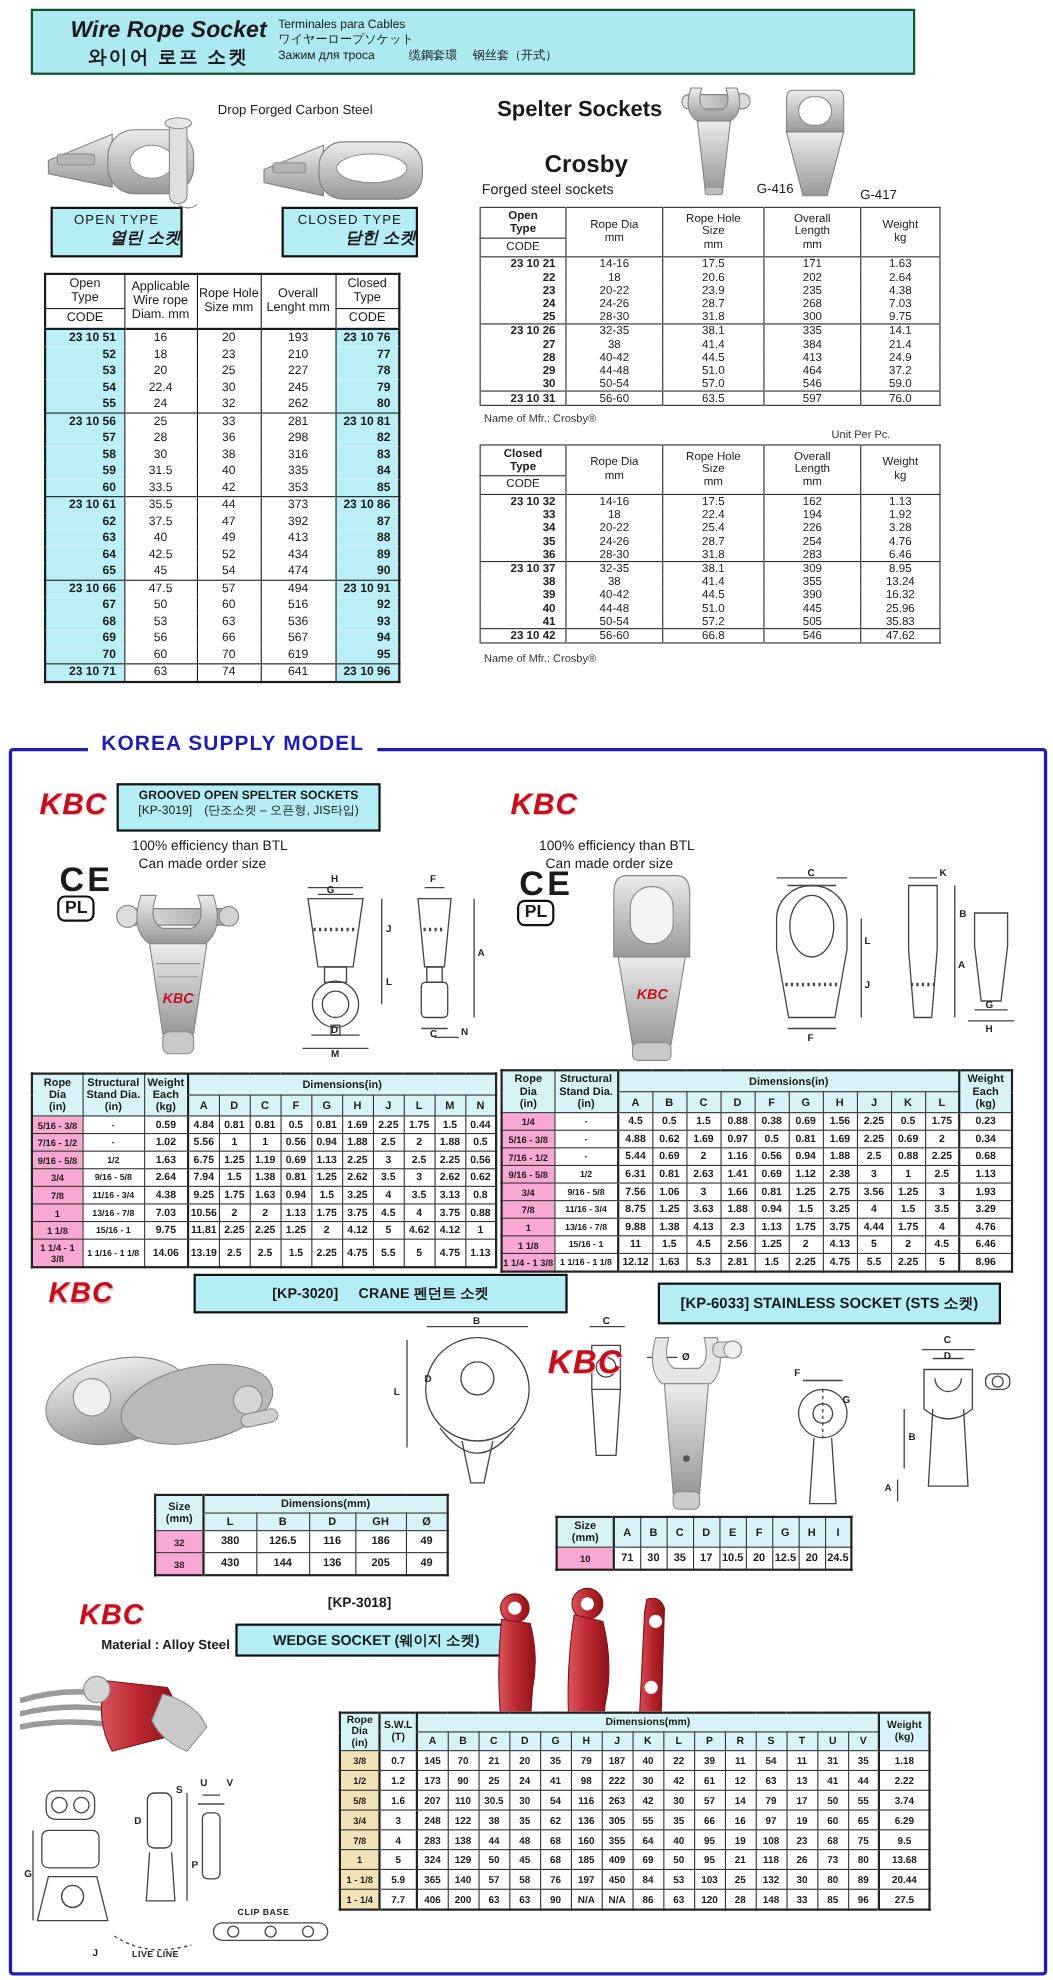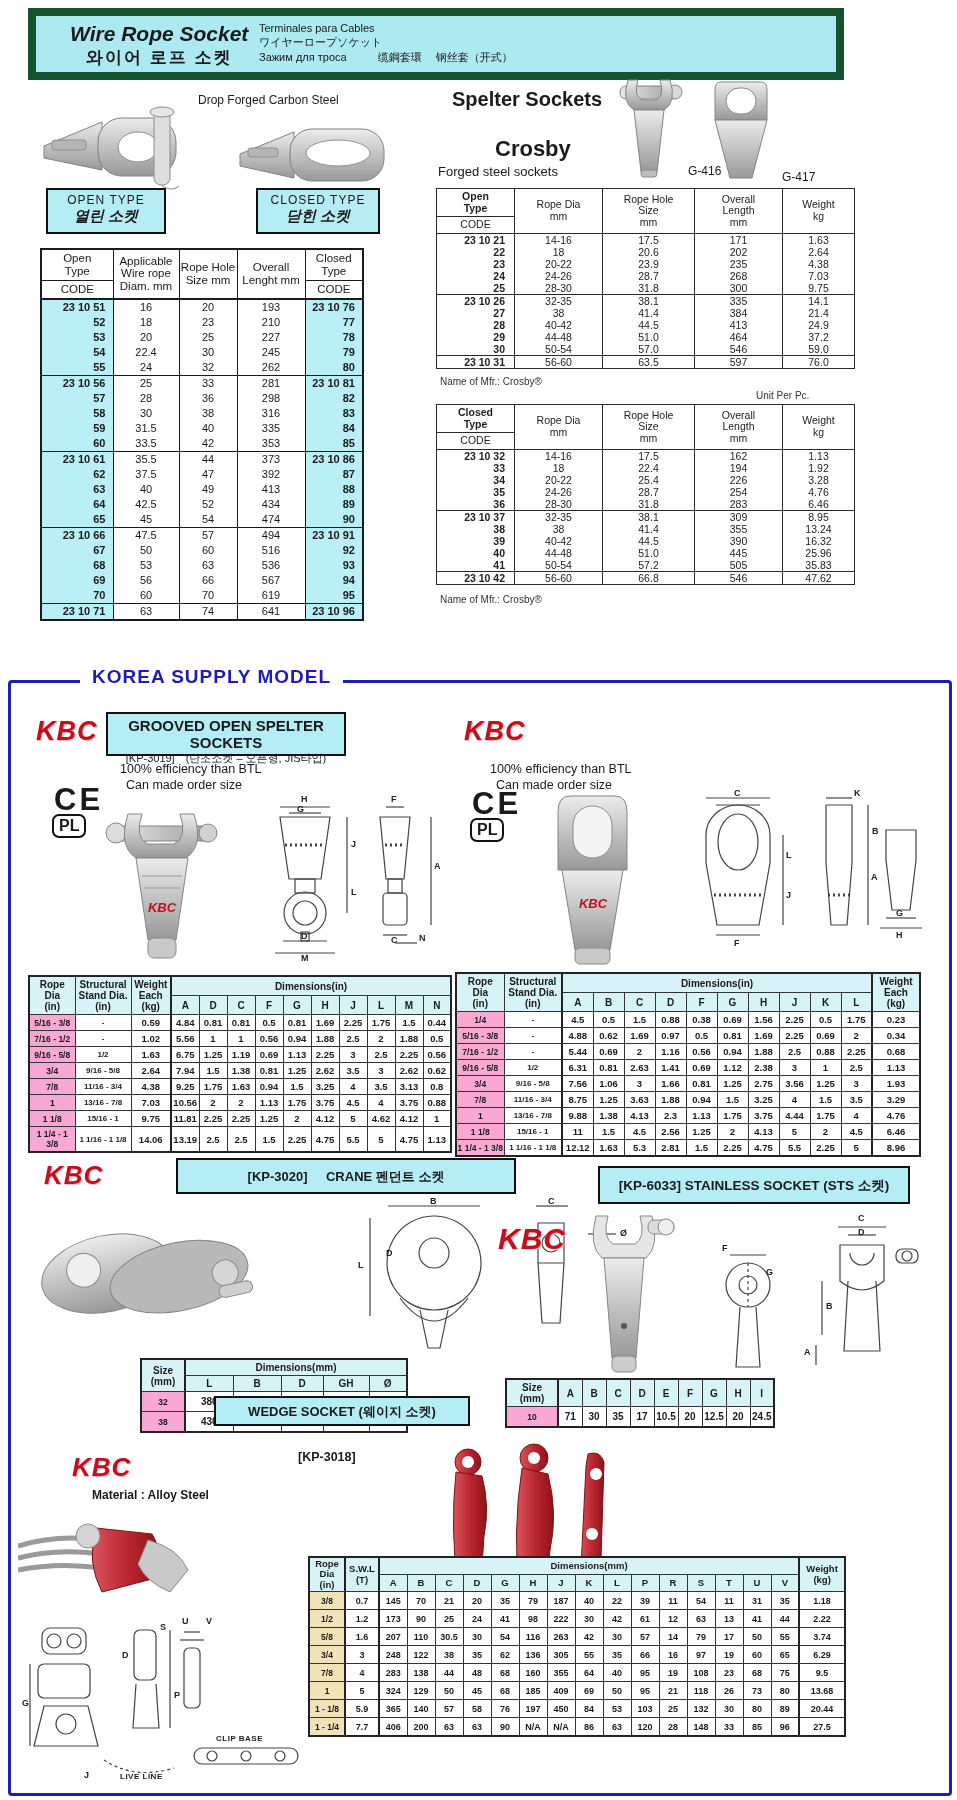--- a/index.html
+++ b/index.html
@@ -1,29 +1,29 @@
 <!DOCTYPE html>
 <html><head>
 <meta charset="utf-8">
 <style>
   html,body{margin:0;padding:0;background:#ffffff;}
   body{font-family:"Liberation Sans","DejaVu Sans",sans-serif;color:#1a1a1a;}
   #page{position:relative;width:957px;height:1800px;background:#fff;overflow:hidden;}
   .abs{position:absolute;}
 
   
-  .band{background:#ace9f1;border:8px solid #14532d;}
+  .band{background:#ace9f1;border:2px solid #14532d;}
   .title-en{font-size:21px;font-weight:bold;font-style:italic;line-height:1.15;}
   .title-ko{font-size:17px;font-weight:bold;letter-spacing:2px;}
   .subs{font-size:11px;line-height:1.3;}
 
   
   .cybox{background:#b5edf4;border:2.5px solid #111;text-align:center;box-sizing:border-box;}
   .cybox .l1{font-size:12px;letter-spacing:1px;padding-top:3px;}
-  .cybox .l2{font-size:15px;font-weight:bold;font-style:italic;}
+  .cybox .l2{font-size:15px;font-weight:bold;font-style:italic;text-align:right;}
 
   .big-title{font-size:20px;font-weight:bold;}
   .brand{font-size:22px;font-weight:bold;}
   .small-note{font-size:10px;color:#333;}
 
   
   .tb{border-collapse:collapse;background:#fff;}
   .tb th,.tb td{text-align:center;vertical-align:middle;white-space:pre-line;}
 
   .t-main{table-layout:fixed;border:2px solid #1b1b1b;font-size:11px;}
@@ -556,21 +556,21 @@
         </tbody>
       </table>
     </div>
   <div class="abs small-note" style="left:440px;top:594px;">Name of Mfr.:  Crosby®</div>
 
   <div class="abs kbox" style="left:8px;top:680px;width:938px;height:1110px;"></div>
   <div class="abs ktitle" style="left:80px;top:666px;">KOREA SUPPLY MODEL</div>
 
   <div class="abs kbc" style="left:36px;top:716px;font-size:27px;">KBC</div>
   <div class="abs cybox" style="left:106px;top:712px;width:240px;height:44px;">
-    <div style="font-size:15px;font-weight:bold;padding-top:3px;">GROOVED OPEN SPELTER SOCKETS</div>
+    <div style="font-size:11px;font-weight:bold;padding-top:3px;">GROOVED OPEN SPELTER SOCKETS</div>
     <div style="font-size:11px;">[KP-3019]　(단조소켓 – 오픈형, JIS타입)</div>
   </div>
   <div class="abs plain" style="left:120px;top:762px;">100% efficiency than BTL</div>
   <div class="abs plain" style="left:126px;top:778px;">Can made order size</div>
   <div class="abs ce" style="left:54px;top:782px;">CE</div>
   <div class="abs pl" style="left:52px;top:814px;">PL</div>
 
   <svg class="abs" style="left:92px;top:800px;" width="140" height="168" viewBox="0 0 140 168">
     <rect x="18" y="26" width="104" height="15" rx="7" fill="url(#metH)" stroke="#848484"></rect>
     <circle cx="24" cy="33" r="10" fill="#dcdcdc" stroke="#848484"></circle>
@@ -1174,21 +1174,21 @@
             <td>20</td>
             <td>24.5</td>
           </tr>
         </tbody>
       </table>
     </div>
 
   <div class="abs kbc" style="left:72px;top:1452px;font-size:26px;">KBC</div>
   <div class="abs" style="left:92px;top:1488px;font-size:12px;font-weight:bold;">Material : Alloy Steel</div>
   <div class="abs" style="left:298px;top:1450px;font-size:12.5px;font-weight:bold;">[KP-3018]</div>
-  <div class="abs cybox" style="left:214px;top:1396px;width:256px;height:30px;line-height:26px;">
+  <div class="abs cybox" style="left:214px;top:1476px;width:256px;height:30px;line-height:26px;">
     <span style="font-size:13px;font-weight:bold;">WEDGE SOCKET (웨이지 소켓)</span>
   </div>
 
   <svg class="abs" style="left:432px;top:1440px;" width="190" height="178" viewBox="0 0 190 178">
     <circle cx="36" cy="22" r="13" fill="url(#redg)" stroke="#7d1216"></circle>
       <circle cx="36" cy="22" r="6" fill="#fff"></circle>
     <path d="M24,32 l26,4 q8,30 2,60 l-4,60 -22,-8 q-8,-60 -2,-116 Z" fill="url(#redg)" stroke="#7d1216"></path>
     <circle cx="102" cy="18" r="14" fill="url(#redg)" stroke="#7d1216"></circle>
       <circle cx="102" cy="18" r="6" fill="#fff"></circle>
     <path d="M90,28 l26,6 q10,40 2,76 l-6,62 -24,-10 q-8,-70 2,-134 Z" fill="url(#redg)" stroke="#7d1216"></path>

